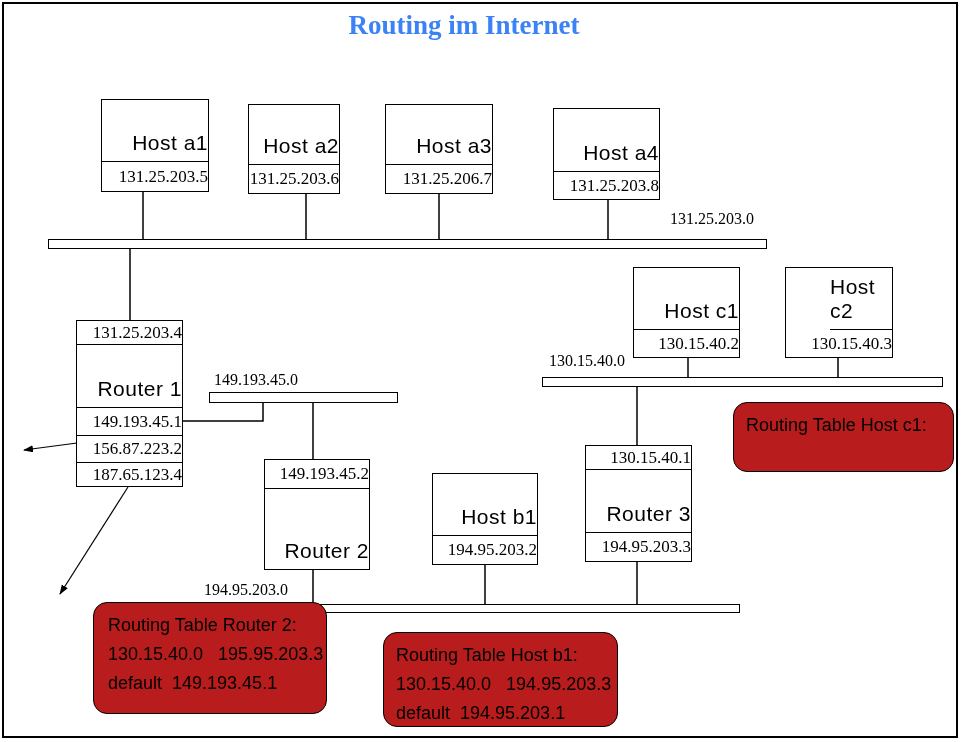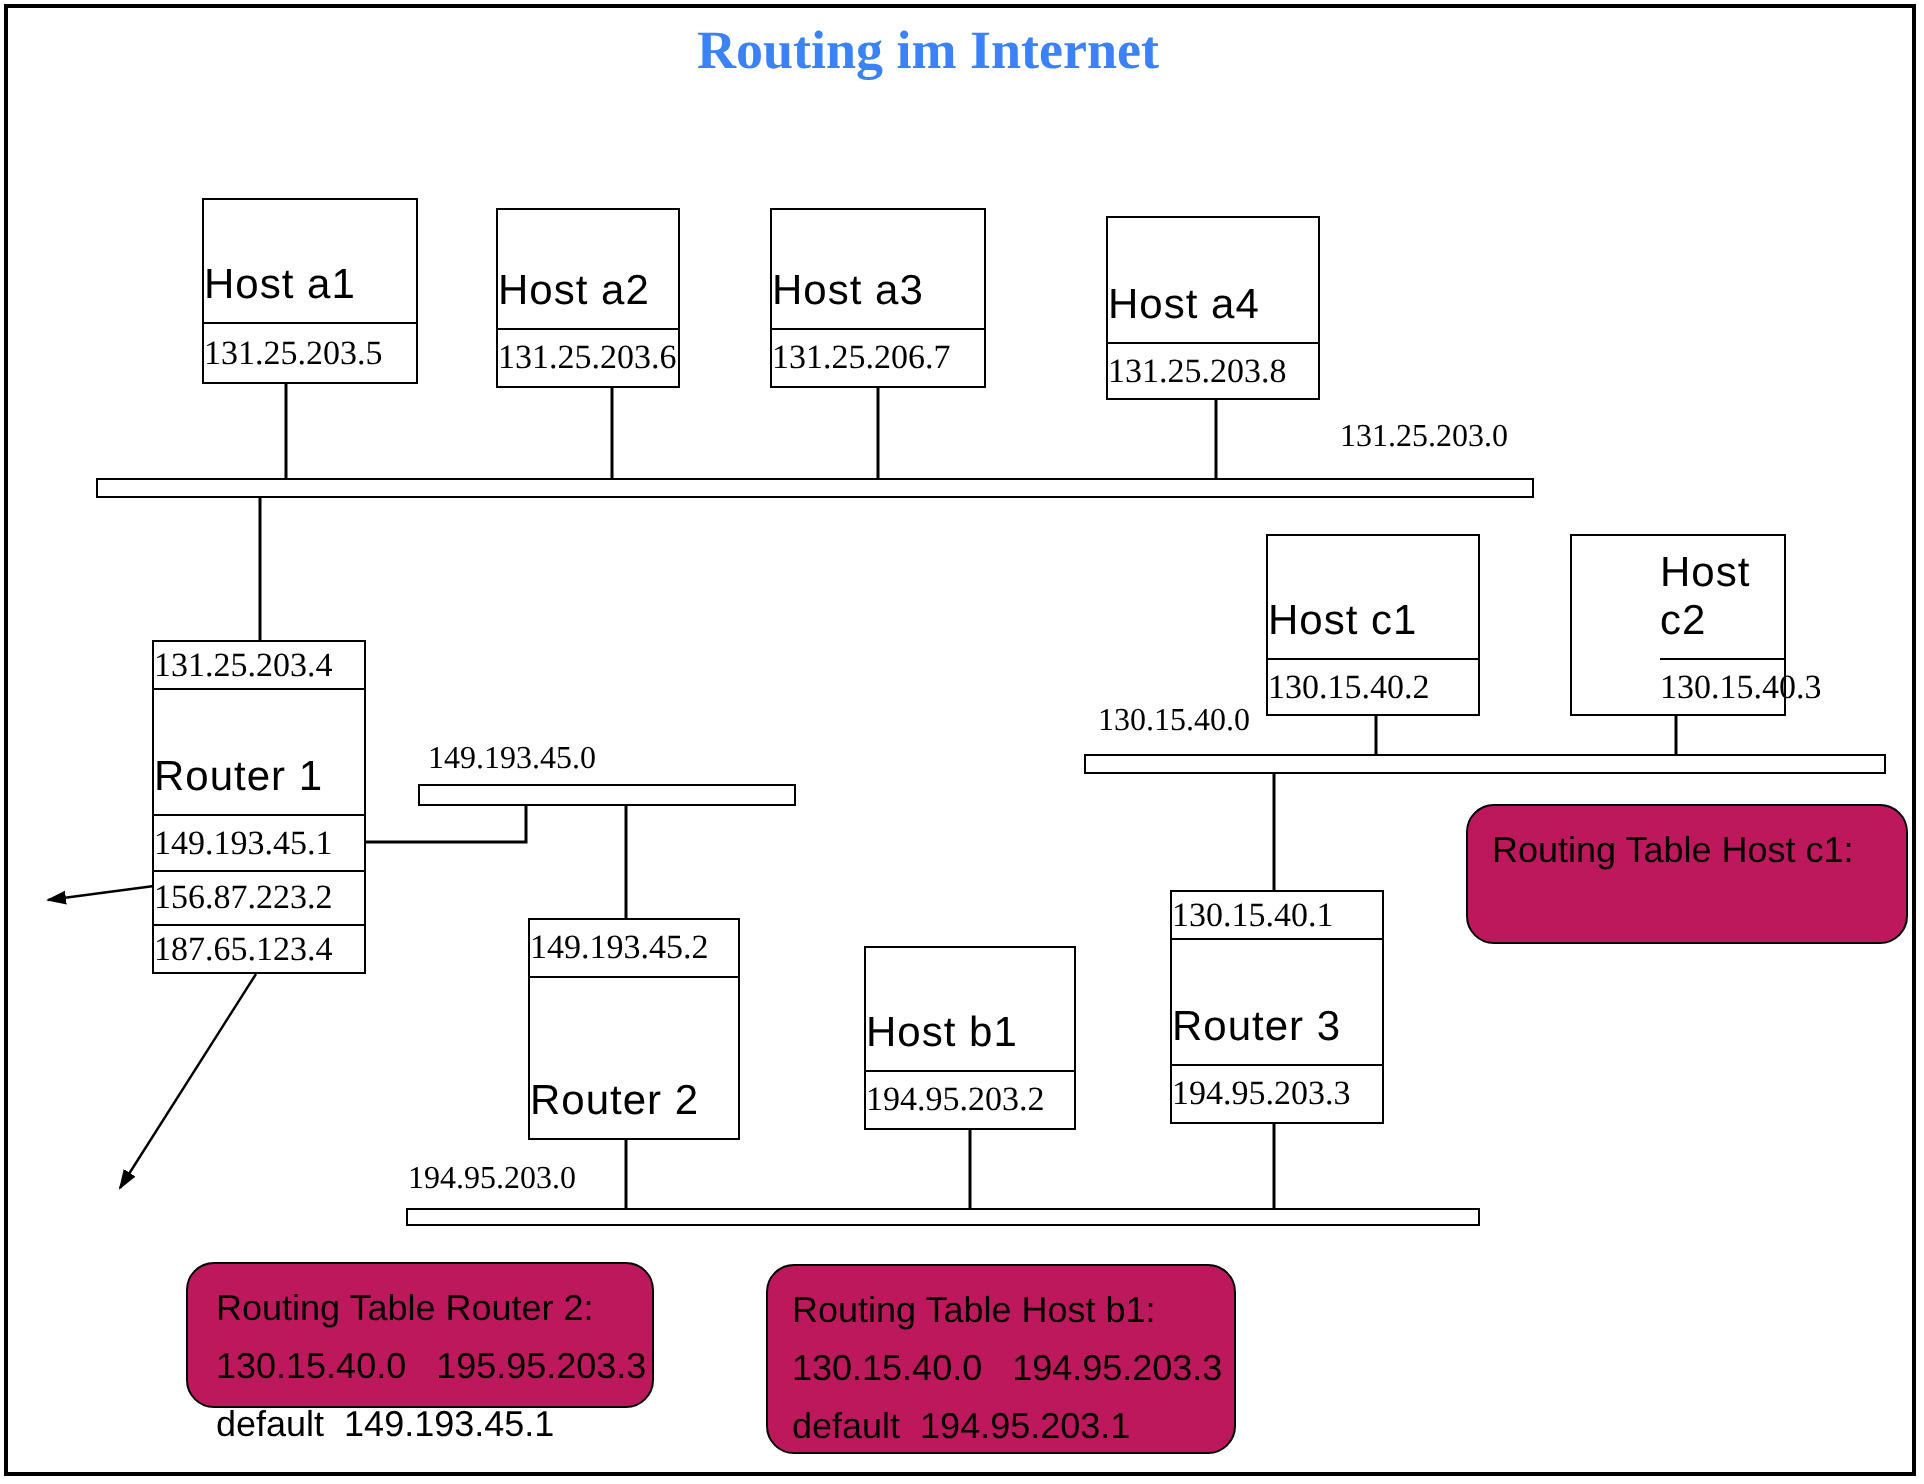--- a/index.html
+++ b/index.html
@@ -12,31 +12,31 @@
     border:2px solid #000;box-sizing:border-box;
   }
   .title{
     position:absolute;left:0;top:10px;width:928px;text-align:center;
     font-family:"Liberation Serif",serif;font-weight:bold;font-size:27px;color:#3b82f6;
   }
   .box{
     position:absolute;background:#fff;border:1.5px solid #000;
     box-sizing:border-box;display:flex;flex-direction:column;z-index:2;
   }
-  .sec{display:flex;align-items:center;justify-content:flex-start;box-sizing:border-box;}
+  .sec{display:flex;align-items:center;justify-content:flex-end;box-sizing:border-box;}
   .sec + .sec{border-top:1.5px solid #000;}
   .name-sec{flex:1;align-items:flex-end;padding-bottom:6px;}
   .name-label{font-size:21px;color:#000;letter-spacing:0.5px;}
   .ip-label{font-family:"Liberation Serif",serif;font-size:17px;color:#000;}
   .bus{position:absolute;background:#fff;border:1.5px solid #000;box-sizing:border-box;z-index:1;}
   .netlabel{
     position:absolute;font-family:"Liberation Serif",serif;font-size:16px;color:#000;z-index:2;
   }
   .rtable{
-    position:absolute;background:#be185d;border:1.5px solid #000;border-radius:14px;
+    position:absolute;background:#b91c1c;border:1.5px solid #000;border-radius:14px;
     box-sizing:border-box;padding:8px 12px;z-index:2;
   }
   .rt-line{font-size:18px;line-height:29px;color:#000;white-space:pre;}
   svg.wires{position:absolute;left:0;top:0;z-index:0;}
 </style>
 </head>
 <body>
 
 <div id="stage">
   <div id="frame"></div>
@@ -167,21 +167,21 @@
   </div>
   <div class="box" style="left:785px;top:267px;width:108px;height:91px;padding-left:44px;">
     <div class="sec name-sec">
         <span class="name-label">Host c2</span>
       </div>
     <div class="sec" style="height:28px;">
         <span class="ip-label">130.15.40.3</span>
       </div>
   </div>
 
-  <div class="rtable" style="left:93px;top:631px;width:234px;height:73px;padding-left:14px;">
+  <div class="rtable" style="left:93px;top:602px;width:234px;height:112px;padding-left:14px;">
     <div class="rt-line">Routing Table Router 2:</div>
     <div class="rt-line">130.15.40.0   195.95.203.3</div>
     <div class="rt-line">default  149.193.45.1</div>
   </div>
   <div class="rtable" style="left:383px;top:632px;width:235px;height:95px;">
     <div class="rt-line">Routing Table Host b1:</div>
     <div class="rt-line">130.15.40.0   194.95.203.3</div>
     <div class="rt-line">default  194.95.203.1</div>
   </div>
   <div class="rtable" style="left:733px;top:402px;width:221px;height:70px;">

